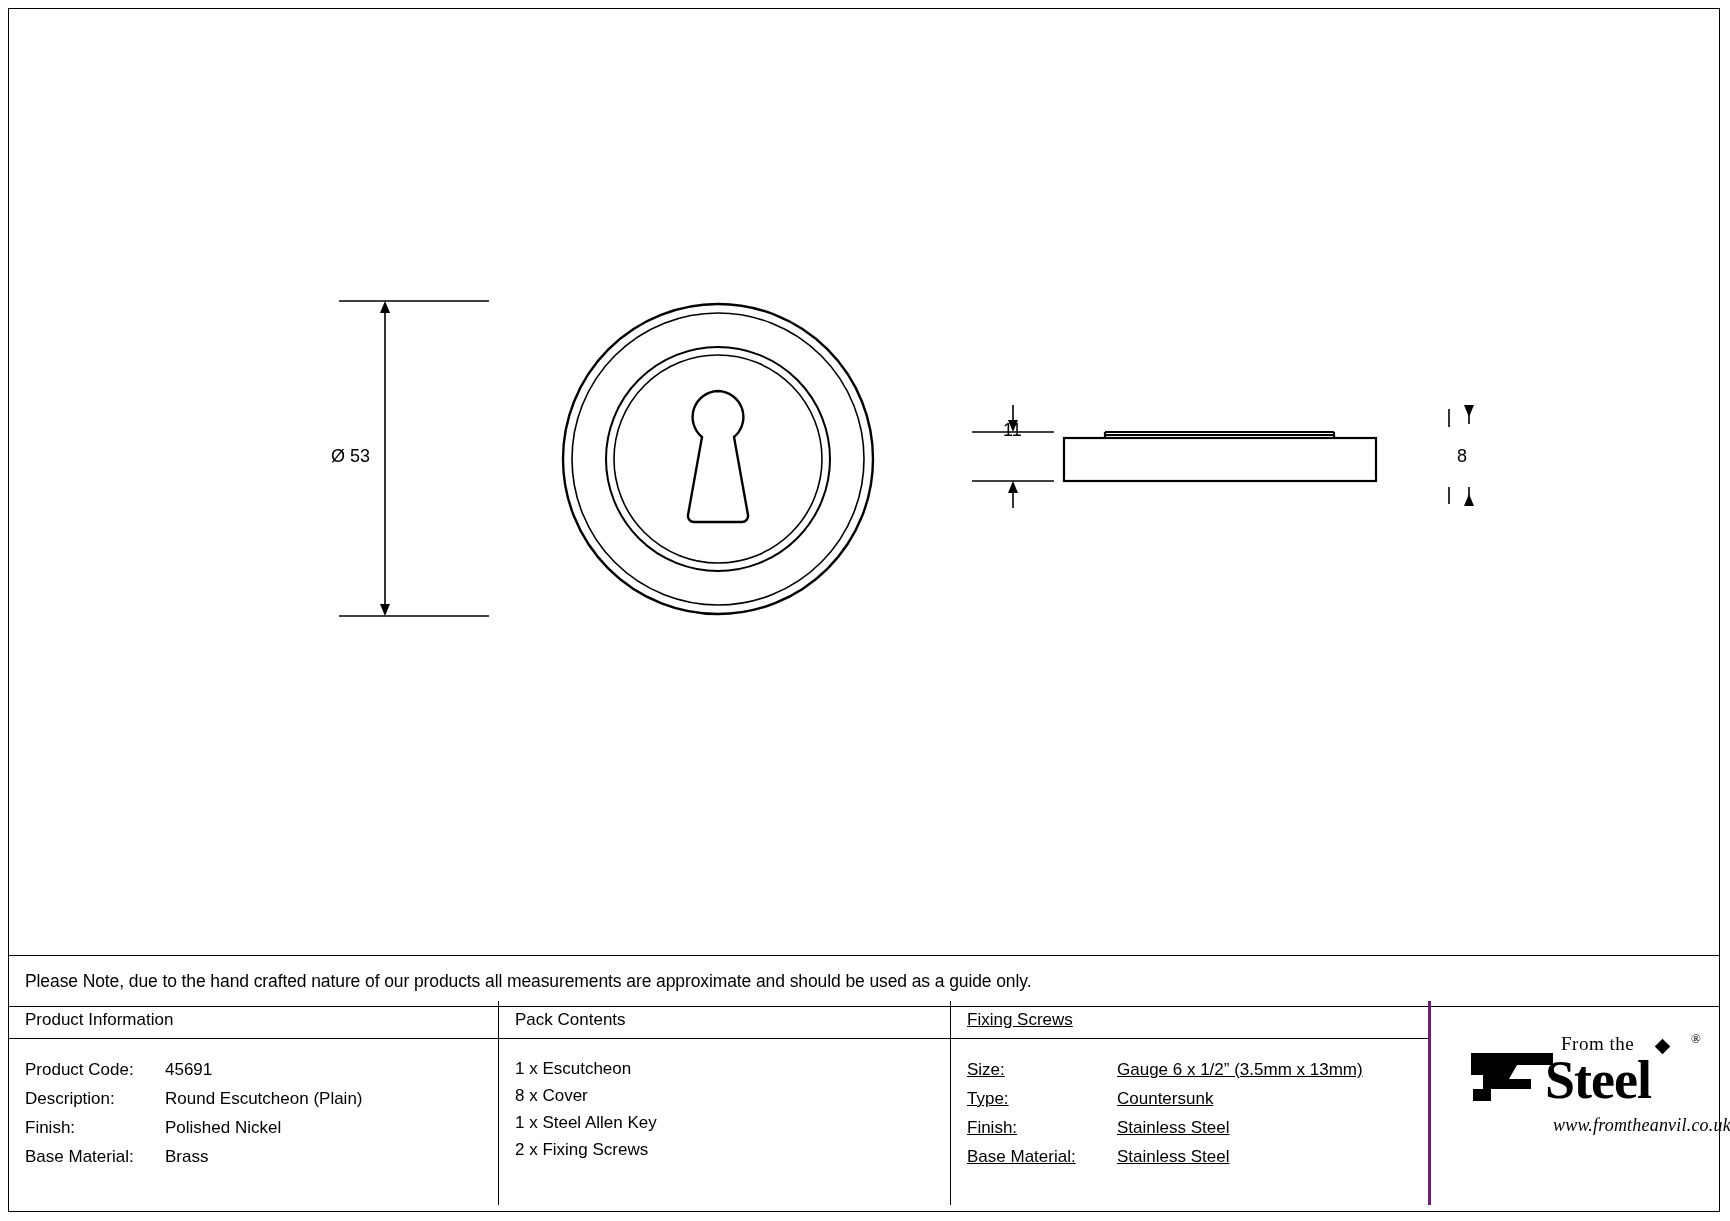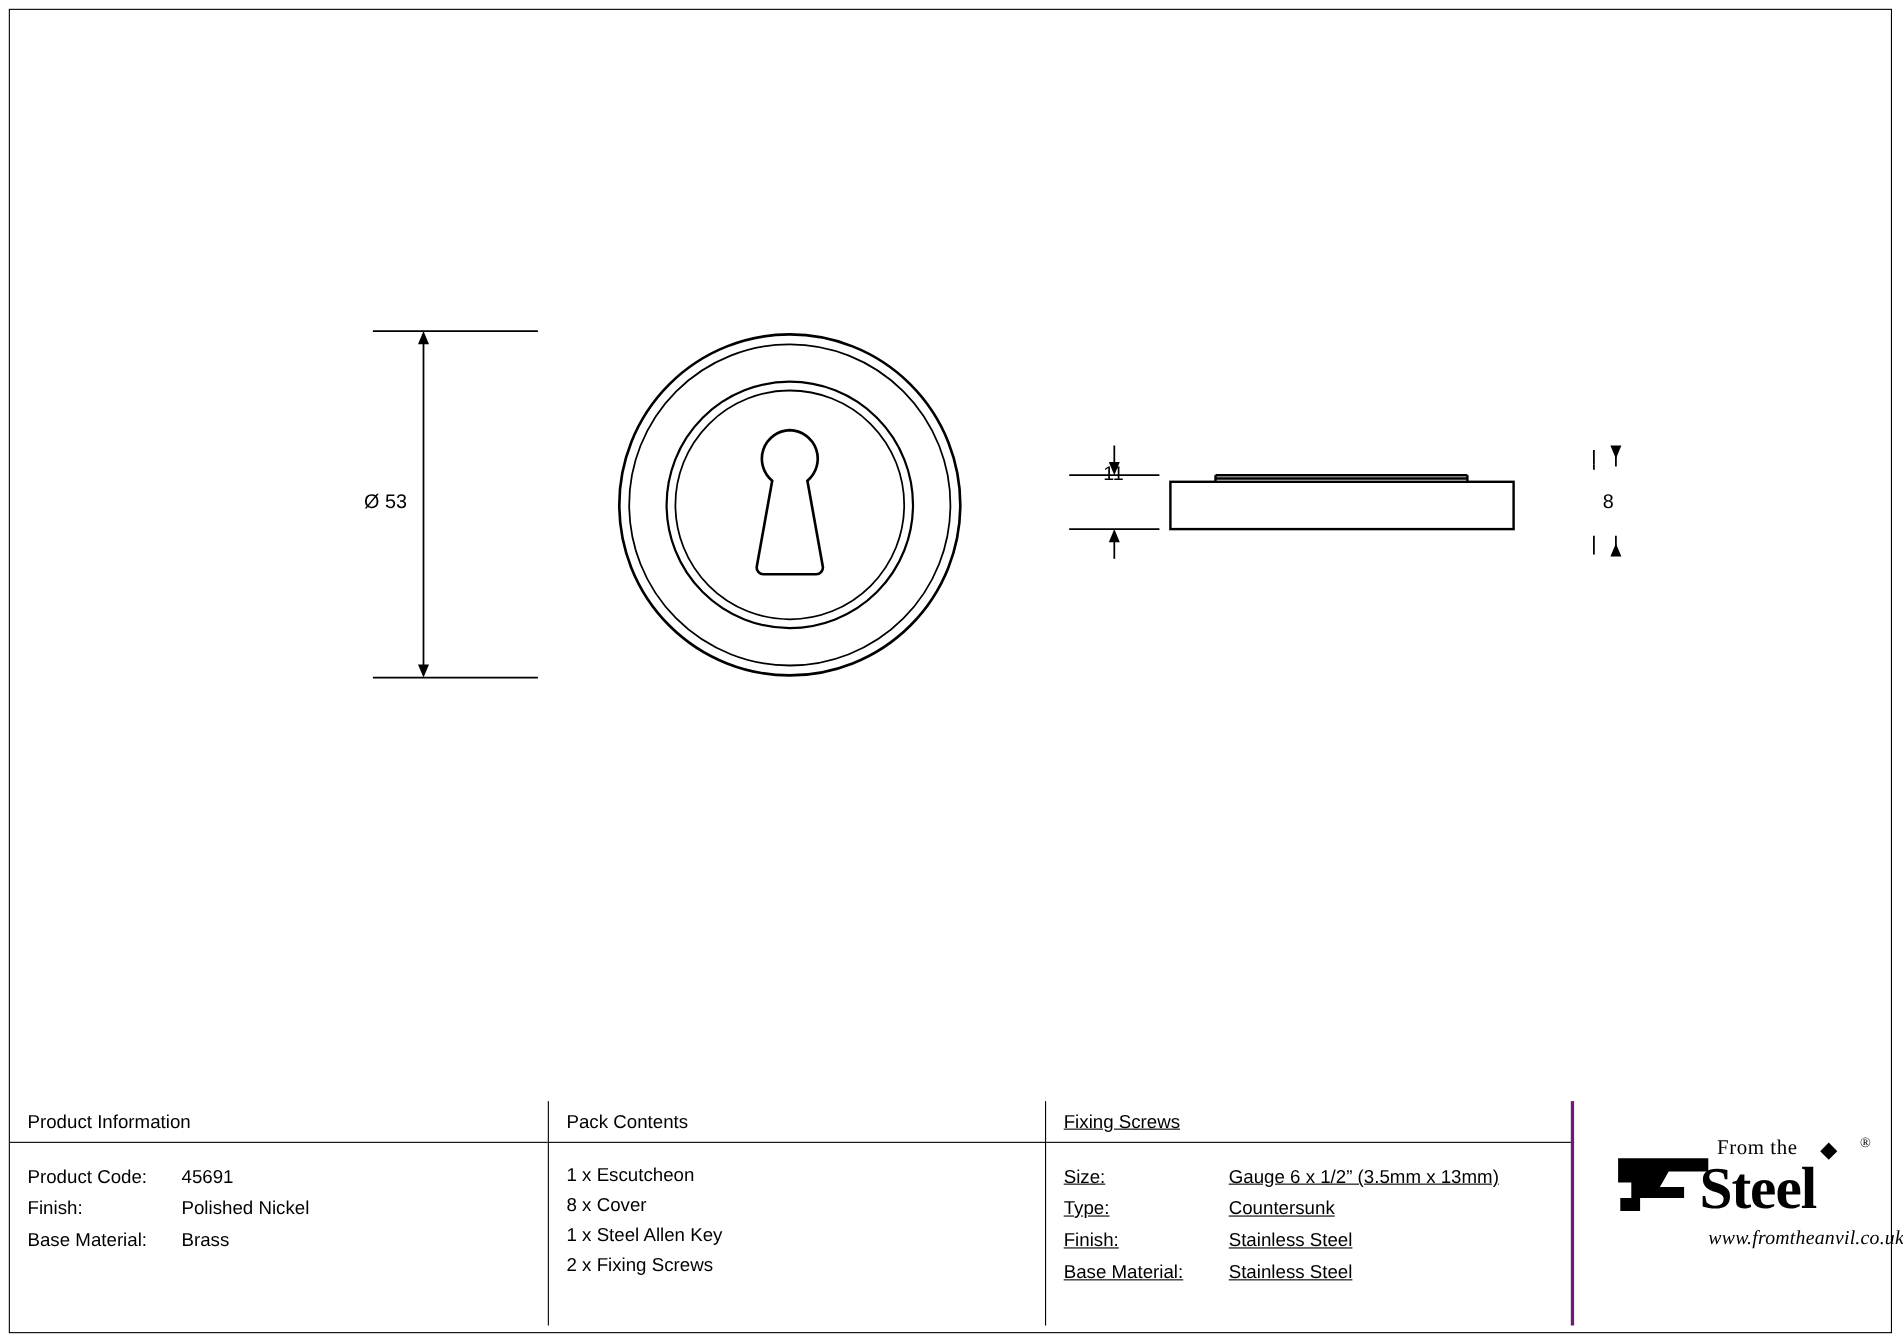--- a/index.html
+++ b/index.html
@@ -214,29 +214,36 @@
       </g>
     </svg>
 
     <div class="dim-label" style="left:322px; top:437px;">Ø 53</div>
 
     <div class="dim-label" style="left:994px; top:411px;">11</div>
 
     <div class="dim-label" style="left:1448px; top:437px;">8</div>
   </div>
 
+  <div class="note-bar">
+    <div class="note-text">Please Note, due to the hand crafted nature of our products all measurements are approximate and should be used as a guide only.</div>
+  </div>
 
   <div class="info-row">
 
     <div class="col col-product">
       <div class="col-head">Product Information</div>
       <div class="col-body">
         <div class="kv">
           <div class="k">Product Code:</div>
           <div class="v">45691</div>
+        </div>
+        <div class="kv">
+          <div class="k">Description:</div>
+          <div class="v">Round Escutcheon (Plain)</div>
         </div>
         <div class="kv">
           <div class="k">Finish:</div>
           <div class="v">Polished Nickel</div>
         </div>
         <div class="kv">
           <div class="k">Base Material:</div>
           <div class="v">Brass</div>
         </div>
       </div>

